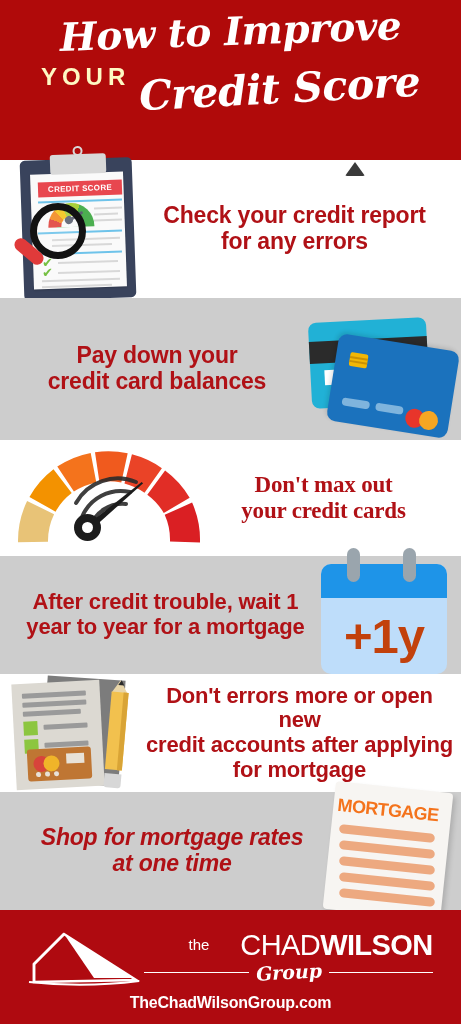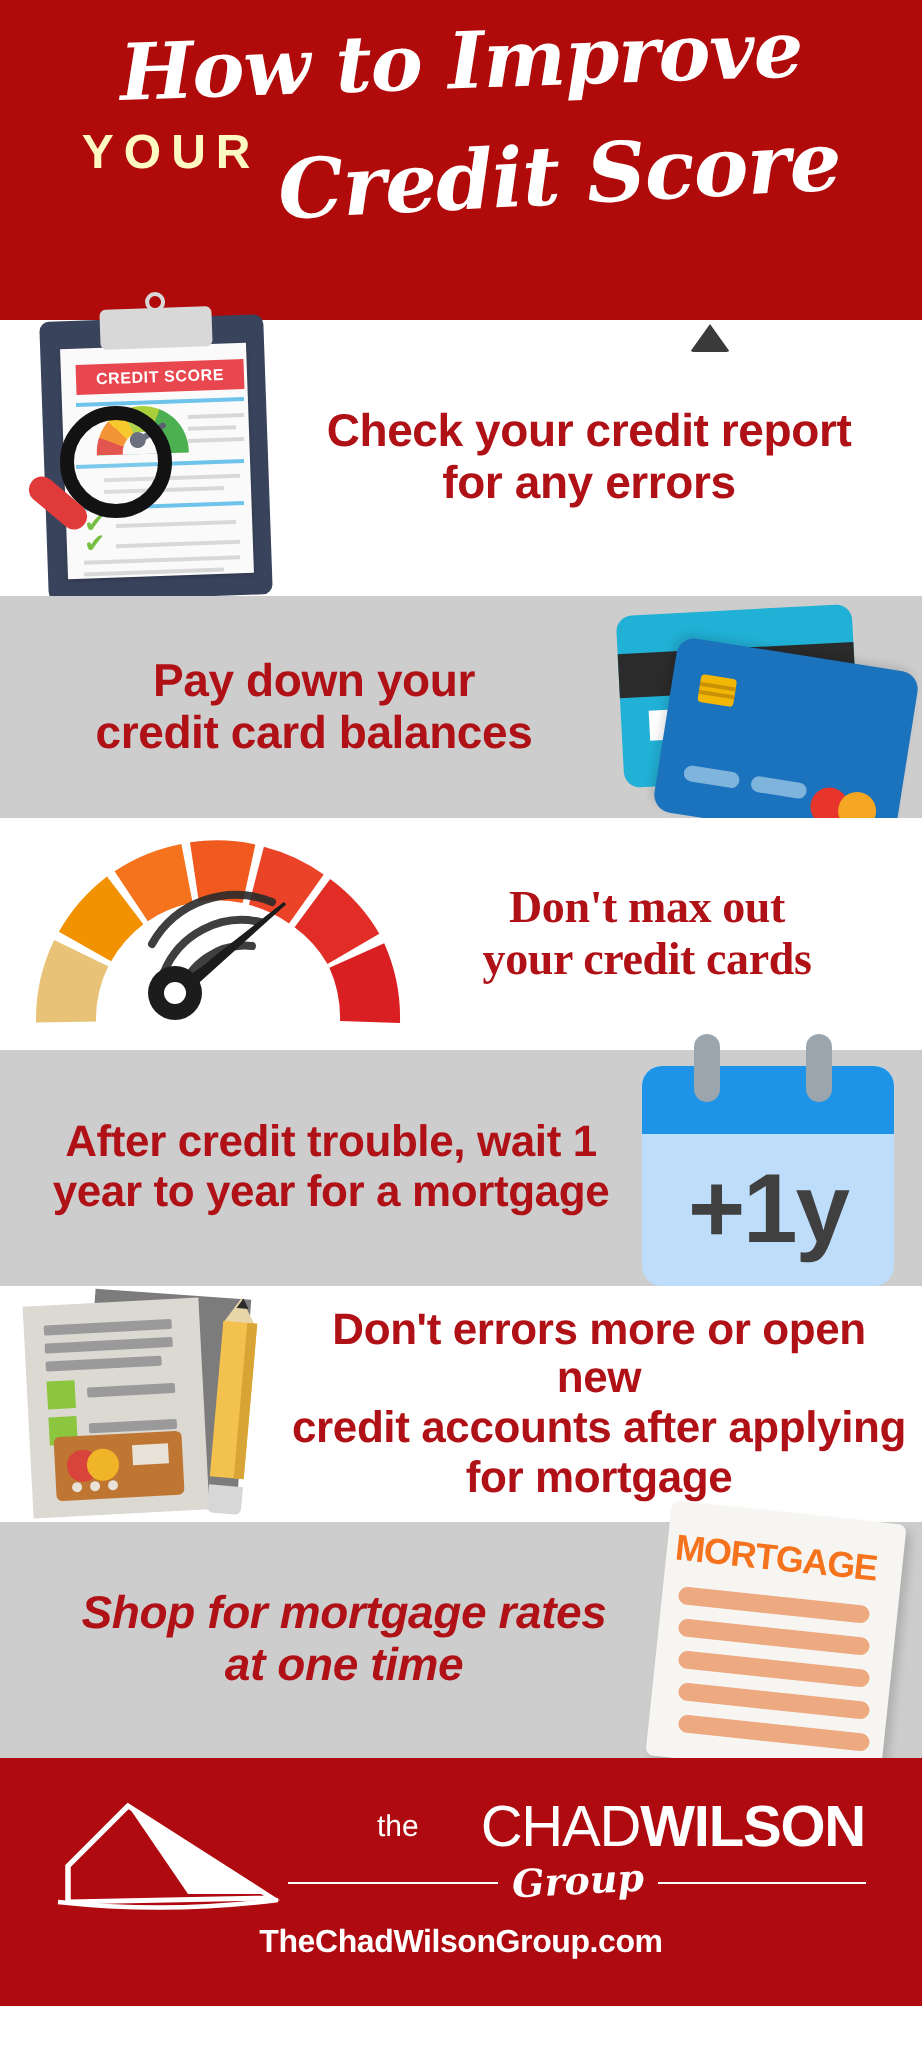--- a/index.html
+++ b/index.html
@@ -364,21 +364,21 @@
   }
   .cal-ring{
     position:absolute;top:-8px;width:13px;height:34px;
     background:#9AA5AD;border-radius:7px;
   }
   .cal-ring.r1{left:26px;}
   .cal-ring.r2{left:82px;}
   .cal-txt{
     position:absolute;left:0;top:40px;width:100%;
     text-align:center;
-    color:#404040;
+    color:#c2410c;
     font-family:"Liberation Sans", sans-serif;
     font-weight:700;
     font-size:49px;
     line-height:64px;
     letter-spacing:-1px;
   }
 
   
   .docs{position:relative;width:136px;height:118px;margin-left:8px;}
   .doc-back{
@@ -549,21 +549,21 @@
           <div class="mag-handle"></div>
         </div>
       </div>
       <div class="tip-text" style="flex:1;padding:0 10px 0 4px;">
         <div>Check your credit report</div>
         <div>for any errors</div>
       </div>
     </div>
   </div>
 
-  <div class="row gray" style="height:111px">
+  <div class="row gray" style="height:142px">
     <div class="row-inner">
       <div class="tip-text" style="flex:1;padding-left:14px;">
         <div>Pay down your</div>
         <div>credit card balances</div>
       </div>
       <div class="art">
         <div class="cards">
           <div class="card-back">
               <div class="card-back-stripe"></div>
               <div class="card-back-chip"></div>

